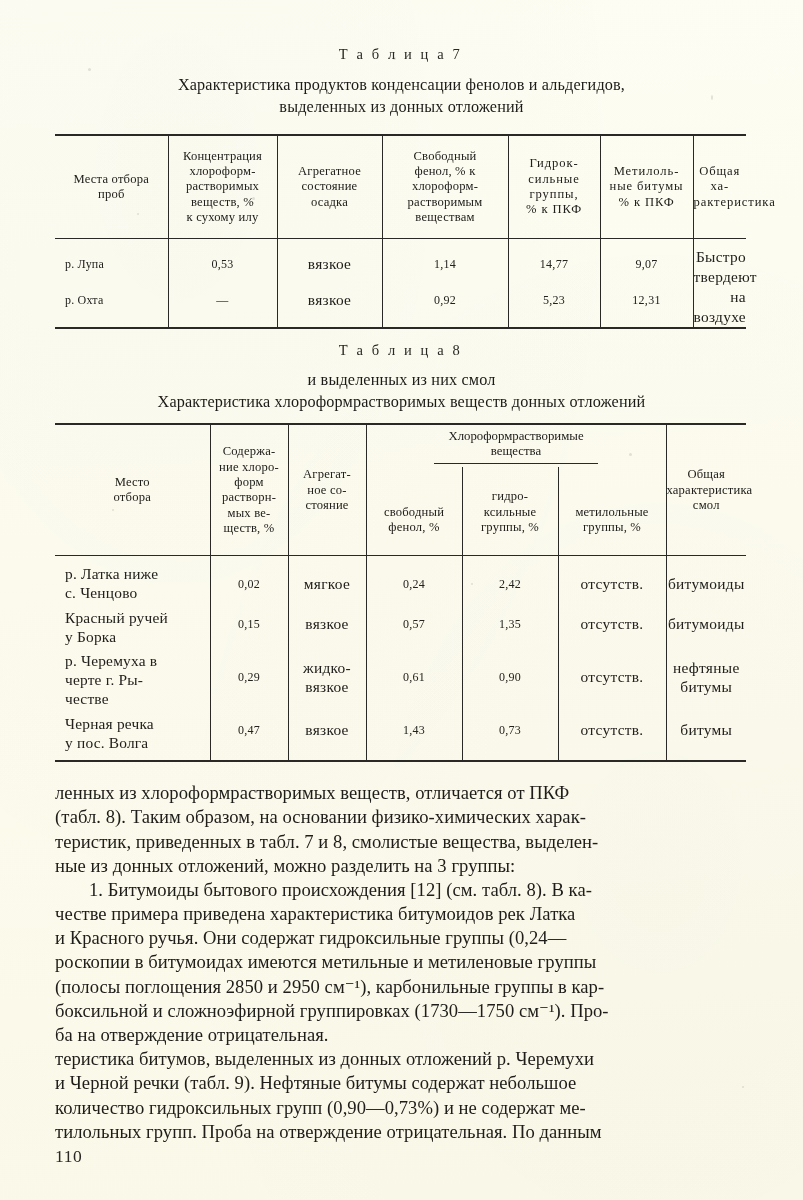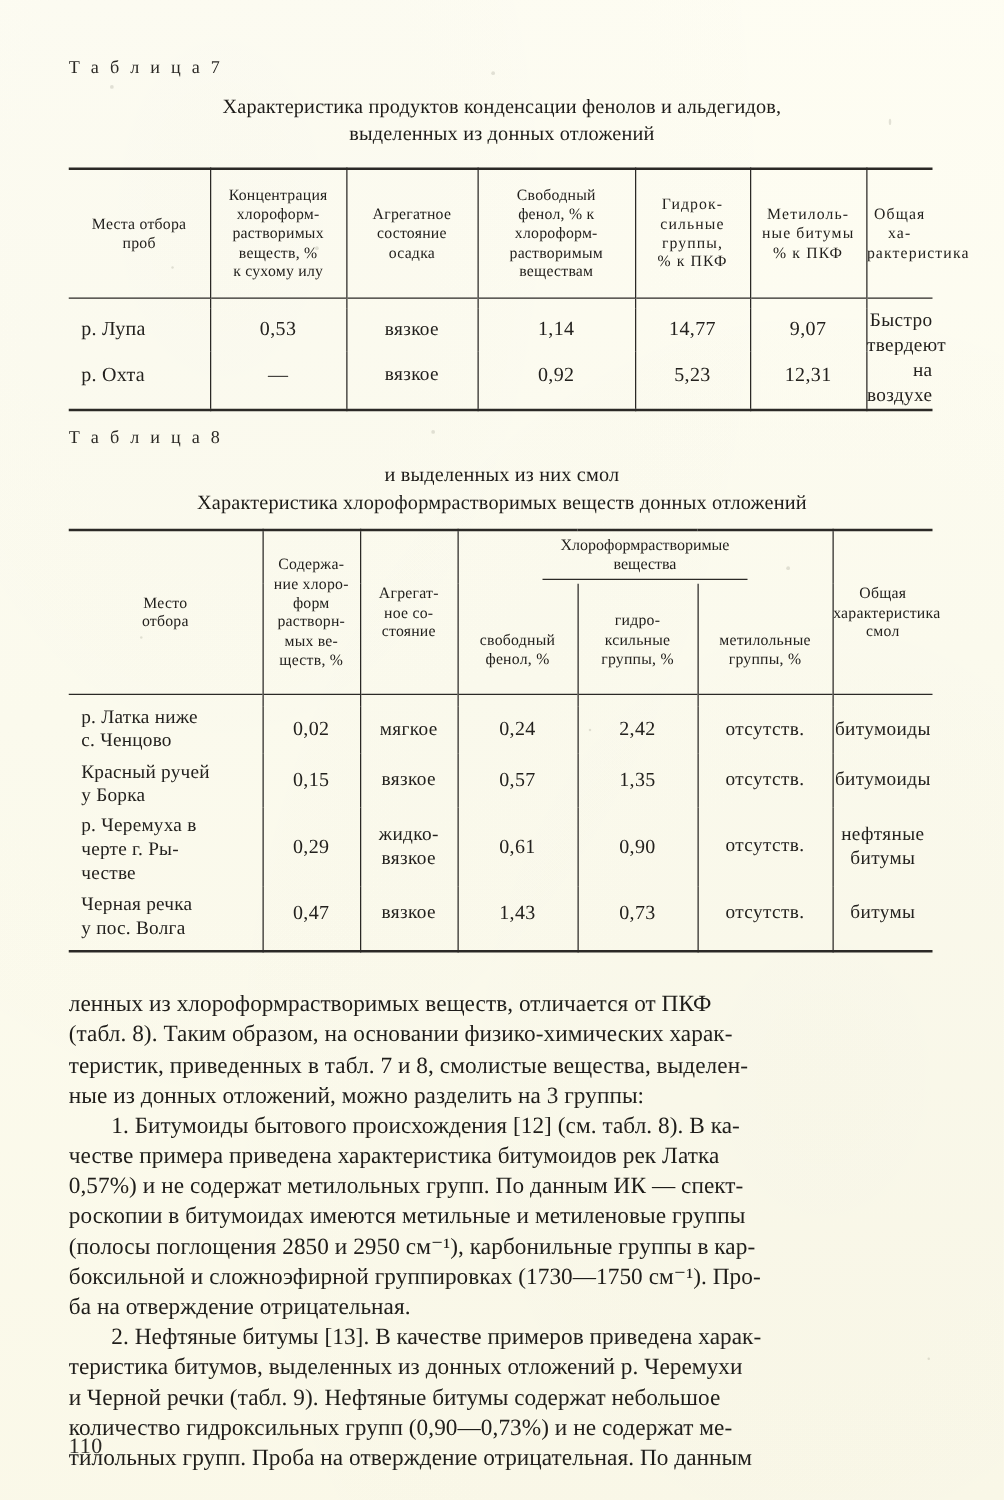--- a/index.html
+++ b/index.html
@@ -25,21 +25,21 @@
   }
   .content {
     position: absolute;
     left: 55px;
     top: 0;
     width: 693px;
   }
 
   
   .tbl-num {
-    text-align: left;
+    text-align: center;
     font-size: 14.5px;
     letter-spacing: 2.6px;
     color: #2a2824;
     margin-right: 2px;
   }
   .tbl-title {
     text-align: center;
     font-weight: normal;
     font-size: 16.2px;
     line-height: 1.33;
@@ -71,21 +71,21 @@
     text-align: center;
     font-size: 12.6px;
     line-height: 1.22;
     padding: 9px 4px 9px 4px;
     letter-spacing: 0.2px;
   }
   .hcell.sp { letter-spacing: 0.9px; }
 
   .dcell {
     text-align: center;
-    font-size: 16px;
+    font-size: 12px;
     line-height: 1.36;
     padding: 3px 4px;
     letter-spacing: 0.3px;
   }
   .dcell.left {
     text-align: left;
     padding-left: 10px;
     letter-spacing: 0.2px;
   }
   .dcell.small {
@@ -101,21 +101,21 @@
   .grp-label {
     text-align: center;
     font-size: 12.8px;
     line-height: 1.2;
     padding: 7px 2px 3px 2px;
     margin-top: 27px;
   }
 
   
   .bodytext {
-    margin-top: 30px;
+    margin-top: 19px;
     font-size: 18.6px;
     line-height: 1.30;
     color: #1f1d1a;
     letter-spacing: 0.05px;
     width: 691px;
   }
   .bodytext p { margin: 0; }
   .bodytext p .ln {
     display: block;
     white-space: nowrap;
@@ -386,28 +386,27 @@
     <div class="bodytext">
       <p>
         <span class="ln">ленных из хлороформрастворимых веществ,  отличается  от  ПКФ</span>
         <span class="ln">(табл. 8). Таким образом, на основании физико-химических харак-</span>
         <span class="ln">теристик, приведенных в табл. 7 и 8, смолистые вещества, выделен-</span>
         <span class="ln">ные из донных отложений, можно разделить на 3 группы:</span>
       </p>
       <p>
         <span class="ln indent-line">1. Битумоиды бытового происхождения [12] (см. табл. 8). В ка-</span>
         <span class="ln">честве примера приведена характеристика битумоидов рек Латка</span>
-        <span class="ln">0,57%) и не содержат метилольных групп. По данным ИК — спект-</span>
+        <span class="ln">и Красного ручья. Они содержат гидроксильные группы (0,24—</span>
         <span class="ln">роскопии в битумоидах имеются метильные и метиленовые группы</span>
         <span class="ln">(полосы поглощения 2850 и 2950 см⁻¹), карбонильные группы в кар-</span>
         <span class="ln">боксильной и сложноэфирной группировках  (1730—1750 см⁻¹). Про-</span>
         <span class="ln">ба на отверждение отрицательная.</span>
       </p>
       <p>
-        <span class="ln indent-line">2. Нефтяные битумы [13]. В качестве примеров приведена харак-</span>
         <span class="ln">теристика битумов, выделенных из донных отложений р. Черемухи</span>
         <span class="ln">и Черной речки (табл. 9). Нефтяные битумы содержат небольшое</span>
         <span class="ln">количество гидроксильных групп  (0,90—0,73%) и не содержат ме-</span>
         <span class="ln">тилольных групп. Проба на отверждение отрицательная. По данным</span>
       </p>
     </div>
 
   </div>
 
   <div class="folio">110</div>

